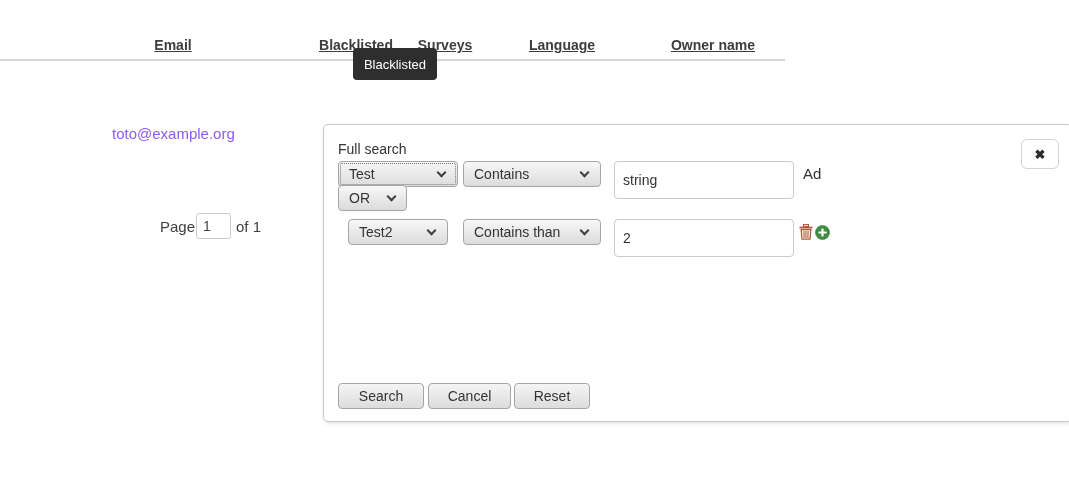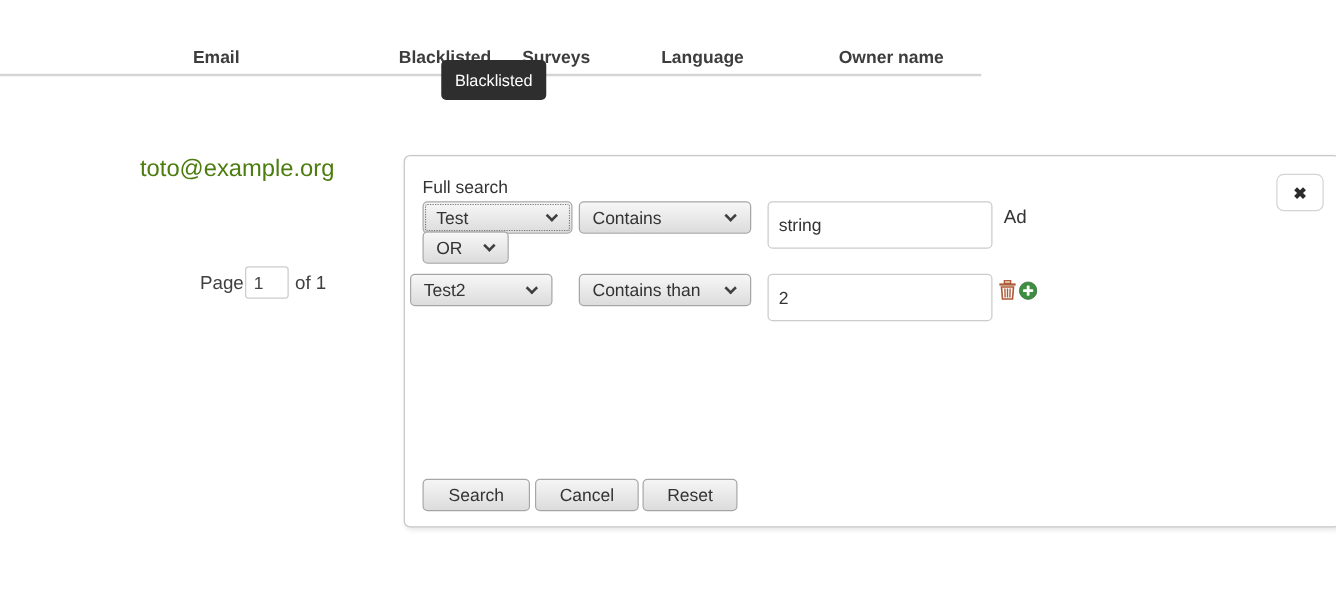--- a/index.html
+++ b/index.html
@@ -1,28 +1,28 @@
 <!DOCTYPE html>
 <html><head>
 <meta charset="utf-8">
 <style>
   * { margin:0; padding:0; box-sizing:border-box; }
   html,body { background:#fff; }
   body { font-family:"Liberation Sans", sans-serif; }
   .page { position:relative; width:1069px; height:480px; background:#fff; overflow:hidden; }
 
   
-  .col-head { position:absolute; top:37px; transform:translateX(-50%); font-size:14px; font-weight:bold; color:#3d3d3d; white-space:nowrap; }
+  .col-head { position:absolute; top:37px; transform:translateX(-50%); font-size:14px; font-weight:bold; color:#3d3d3d; white-space:nowrap;text-decoration:underline; }
   .header-divider { position:absolute; left:0; top:59px; width:785px; height:2px; background:#d5d5d5; }
 
   
   .tooltip { position:absolute; left:353px; top:48px; width:84px; height:32px; background:#2e2e2e; border-radius:4px; color:#fff; font-size:13px; display:flex; align-items:center; justify-content:center; z-index:5; }
 
   
-  .email-cell { position:absolute; left:112px; top:125px; font-size:19px; color:#4d7c0f; }
+  .email-cell { position:absolute; left:112px; top:125px; font-size:15px; color:#8b5cf6; }
   .pag-label { position:absolute; top:218px; font-size:15px; color:#404040; }
   .page-input { position:absolute; left:196px; top:213px; width:35px; height:26px; border:1px solid #ccc; border-radius:3px; font-size:14px; color:#444; padding:0 6px; font-family:inherit; background:#fff; }
 
   
   .panel { position:absolute; left:278px; top:124px; width:749px; height:298px; background:#fff; border:1px solid #c8c8c8; border-radius:5px; box-shadow:1px 2px 4px rgba(0,0,0,0.10);margin-left:45px; }
   .panel-title { position:absolute; left:14px; top:16px; font-size:14px; color:#333; }
 
   .sel { position:absolute; height:26px; border:1px solid #a6a6a6; border-radius:4px; background:linear-gradient(#f7f7f7,#dcdcdc); color:#333; font-size:14px; line-height:24px; padding-left:10px; cursor:pointer; }
   .sel.focused { outline:1px dotted #777; outline-offset:-3px; }
   .chev { position:absolute; right:12px; top:7px; width:7px; height:7px; border-right:2px solid #3f3f3f; border-bottom:2px solid #3f3f3f; transform:rotate(45deg); }
@@ -79,21 +79,21 @@
       <span class="chev"></span>
     </div>
     <input class="txt" style="left: 290px; top: 36px; width: 180px;" type="text" value="string">
     <span class="suffix-label">Ad</span>
 
     <div class="sel" style="left:14px; top:60px; width:69px">
       <span>OR</span>
       <span class="chev" style="right:11px"></span>
     </div>
 
-    <div class="sel" style="left:4px; top:94px; width:114px">
+    <div class="sel" style="left:24px; top:94px; width:100px">
       <span>Test2</span>
       <span class="chev"></span>
     </div>
     <div class="sel" style="left:139px; top:94px; width:138px">
       <span>Contains than</span>
       <span class="chev"></span>
     </div>
     <input class="txt" style="left: 290px; top: 94px; width: 180px;" type="text" value="2">
 
     <button class="icon-btn" style="left:474px; top:99px">

